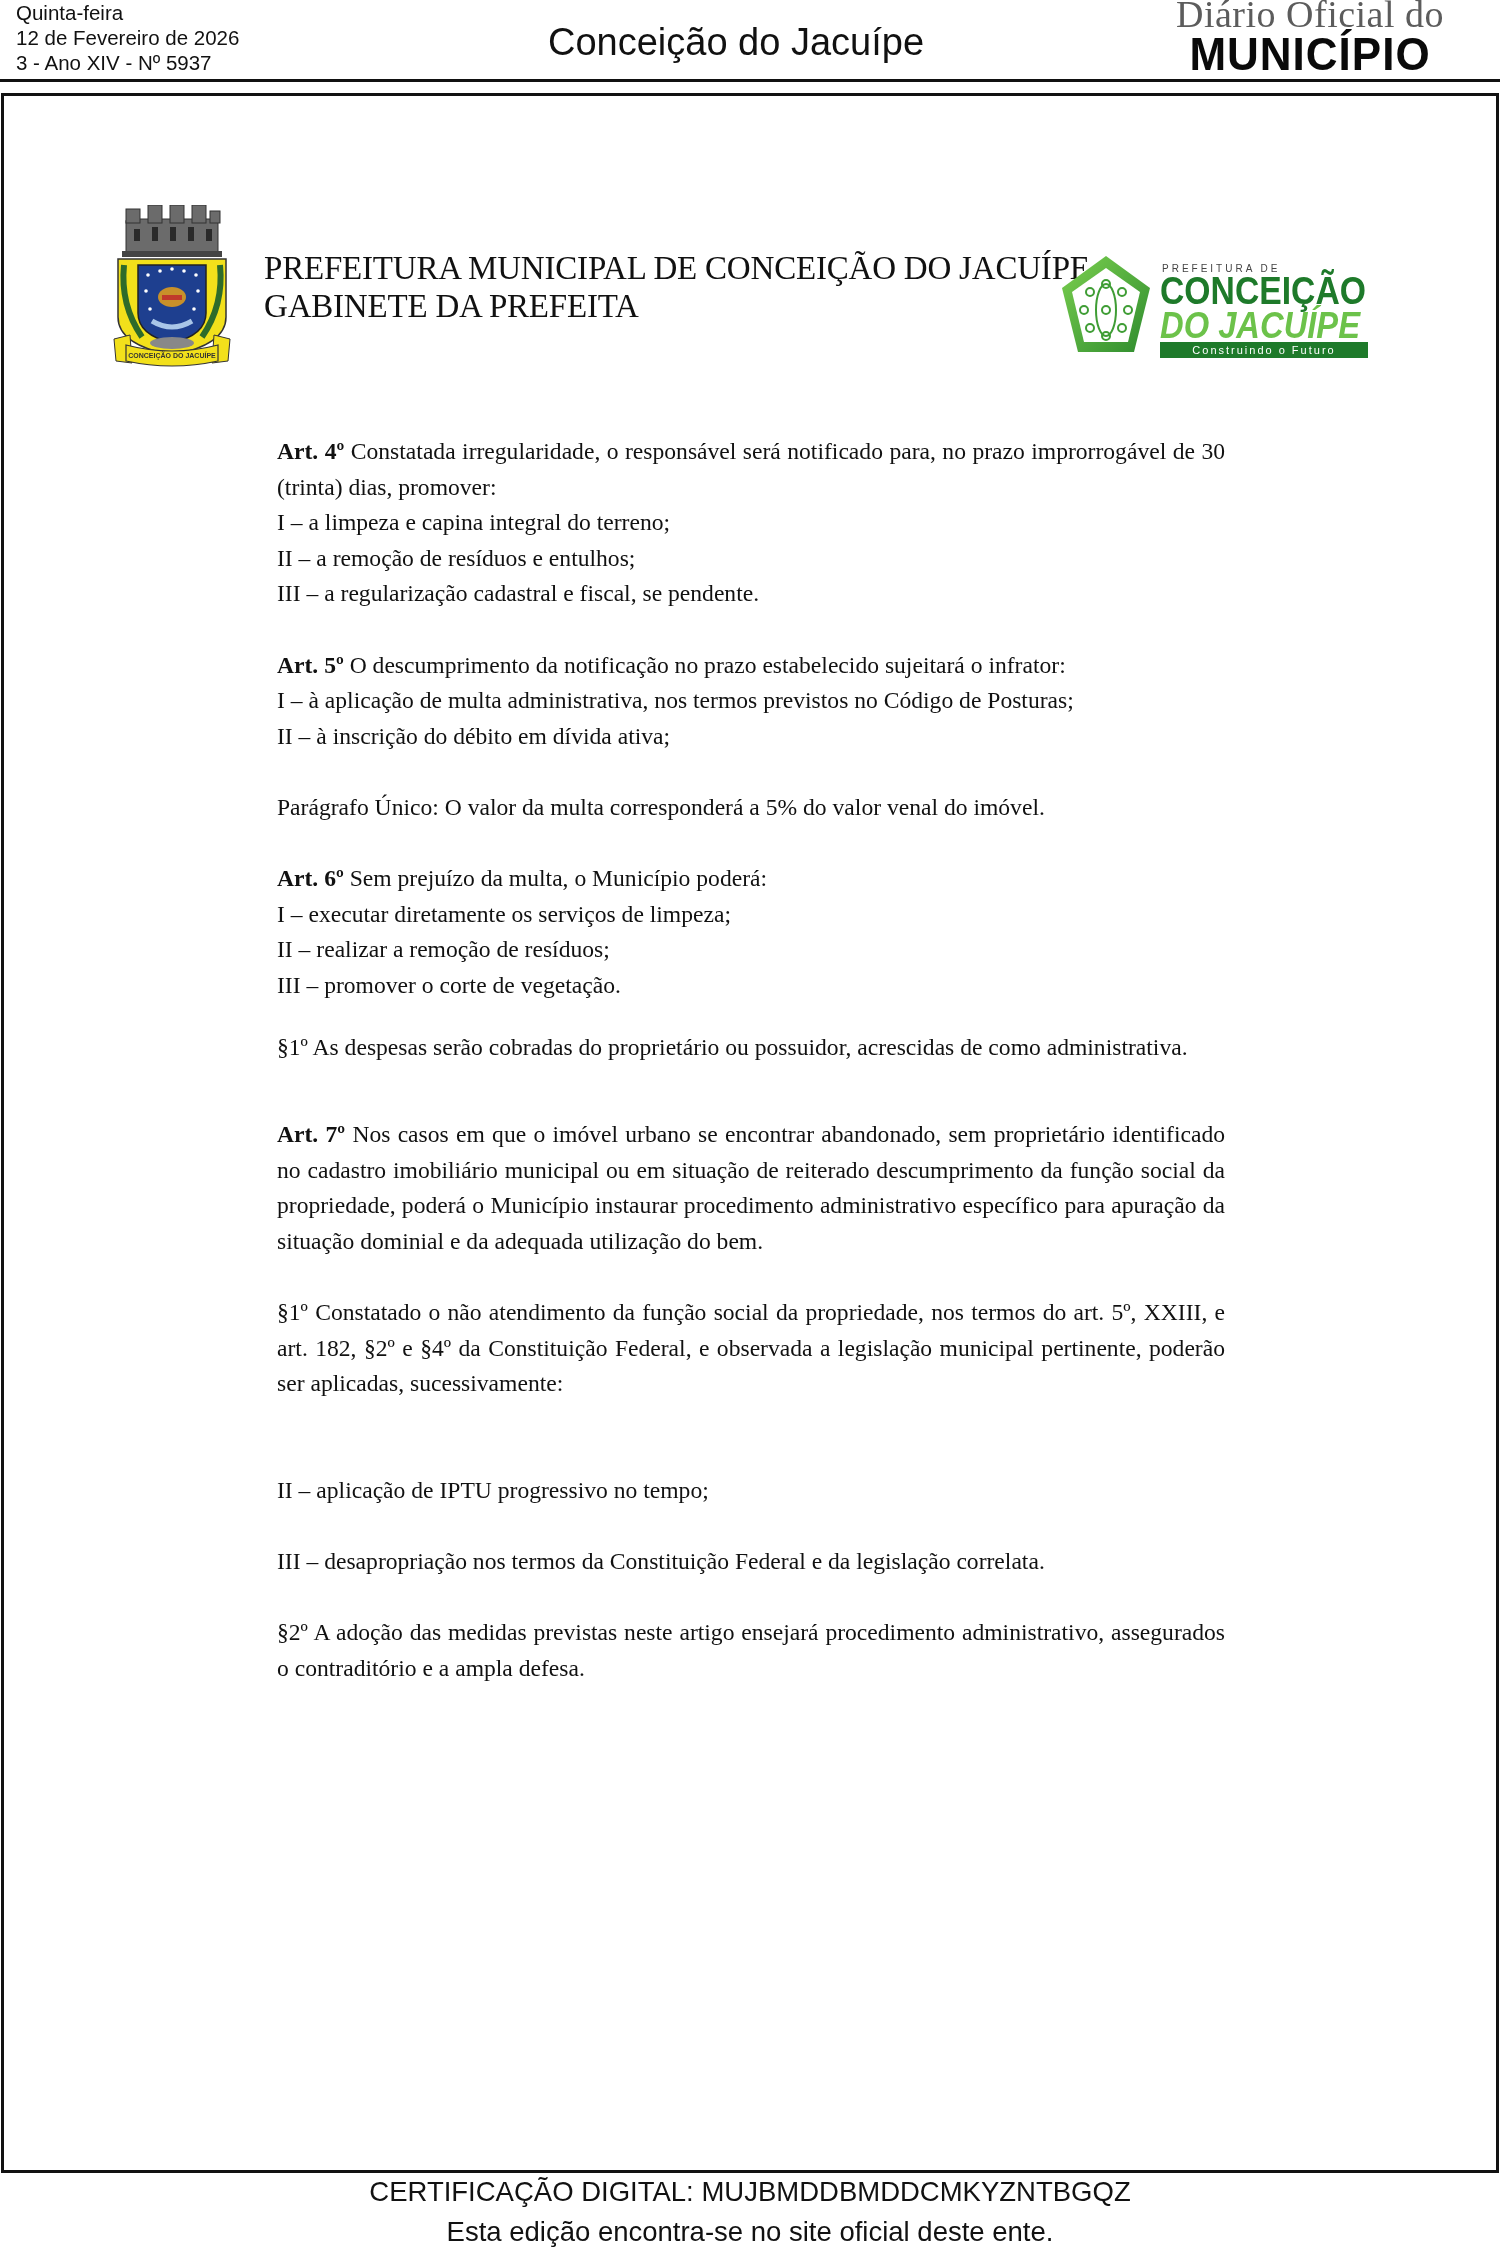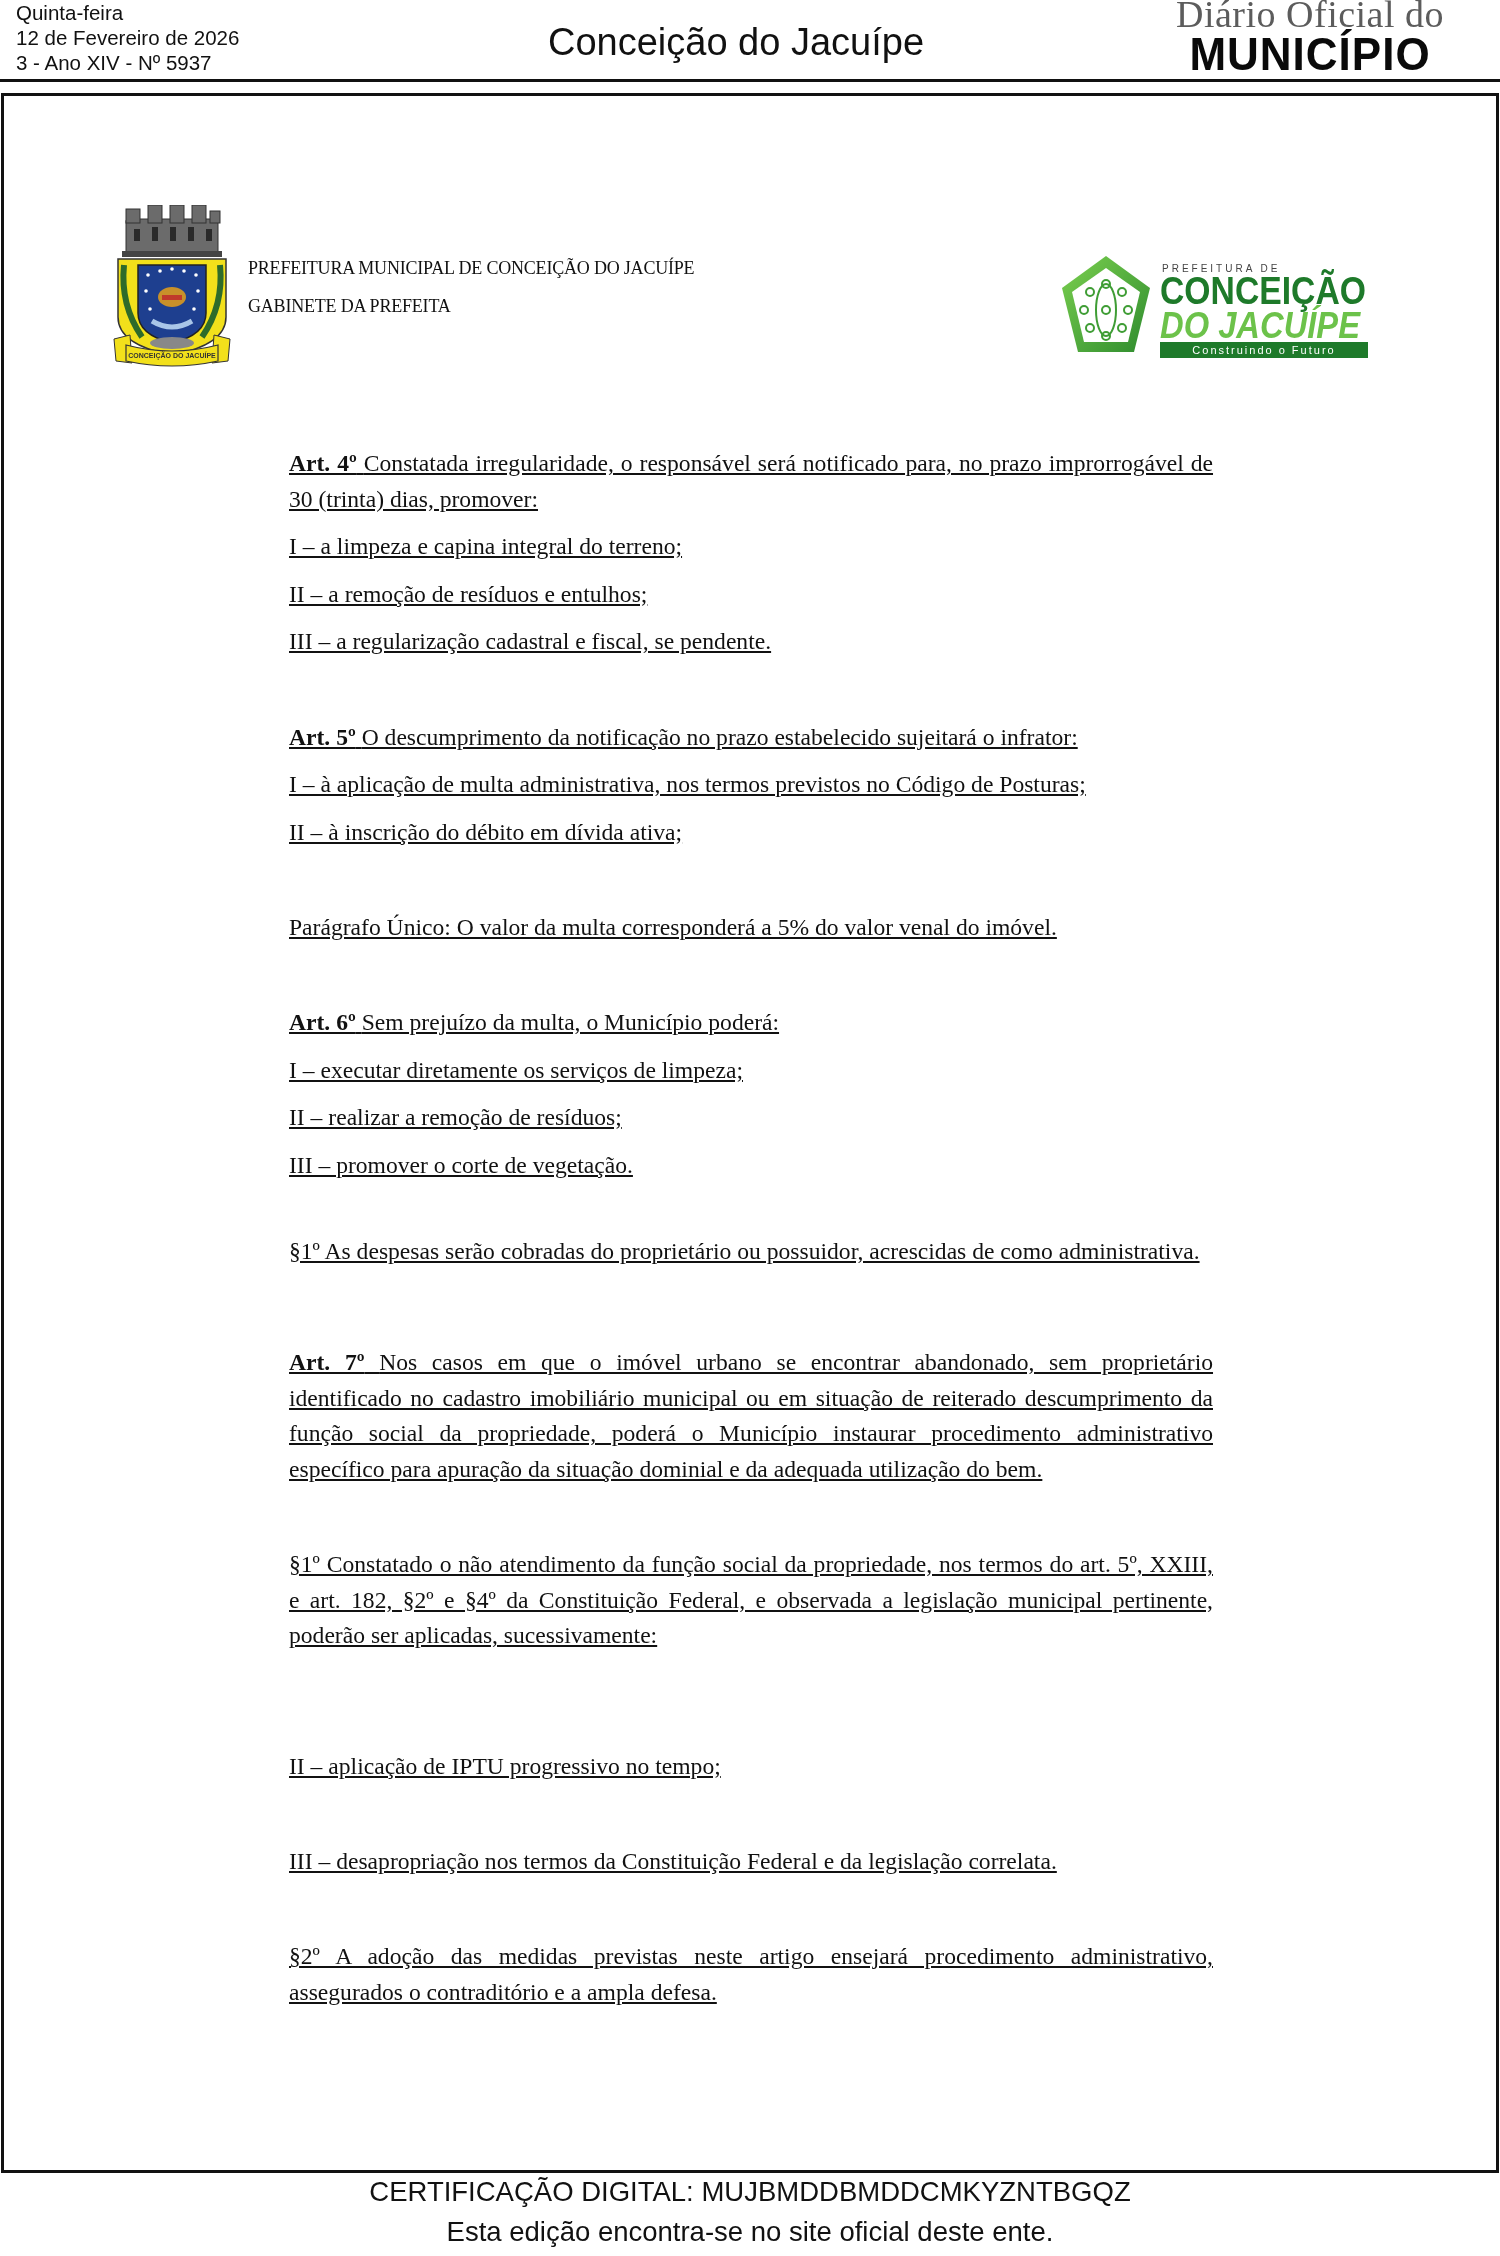--- a/index.html
+++ b/index.html
@@ -13,27 +13,27 @@
   #hdr-brand { position:absolute; left:1170px; top:-6px; width:280px; text-align:center; }
   #hdr-brand .l1 { font-family:"Liberation Serif", serif; font-size:38px; color:#5c5c5c; line-height:40px; letter-spacing:0.5px; white-space:nowrap; }
   #hdr-brand .l2 { font-family:"Liberation Sans", sans-serif; font-weight:bold; font-size:44px; color:#0a0a0a; line-height:40px; letter-spacing:1px; transform:scaleY(1.05); white-space:nowrap; }
   #hdr-rule { position:absolute; left:0; top:79px; width:1500px; height:3px; background:#111; }
 
   
   #frame { position:absolute; left:1px; top:93px; width:1492px; height:2074px; border:3px solid #111; box-sizing:content-box; }
 
   
   #coat { position:absolute; left:112px; top:205px; width:120px; height:162px; }
-  #inst { position:absolute; left:248px; top:249px; font-family:"Liberation Serif", serif; font-size:18px; line-height:38px; letter-spacing:-0.2px; }
+  #inst { position:absolute; left:264px; top:249px; font-family:"Liberation Serif", serif; font-size:33px; line-height:38px; letter-spacing:-0.2px; }
   #inst div { white-space:nowrap; }
   #green-logo { position:absolute; left:1058px; top:252px; width:316px; height:112px; }
 
   
   #body { position:absolute; left:277px; top:434px; width:948px; font-family:"Liberation Serif", serif; font-size:23.6px; line-height:35.6px; color:#111; }
-  #body p { margin:12px;text-decoration:underline; }
+  #body p { margin:0; }
   #body .j { text-align:justify; text-align-last:left; }
   #body .gap { height:35.6px; }
   #body b { font-weight:bold; }
 
   
   #footer { position:absolute; left:0; top:2170px; width:1500px; text-align:center; font-family:"Liberation Sans", sans-serif; font-size:27.5px; }
   #footer .c1 { position:absolute; left:0; width:1500px; top:4px; line-height:36px; }
   #footer .c2 { position:absolute; left:0; width:1500px; top:44px; line-height:36px; }
 </style>
 </head>

